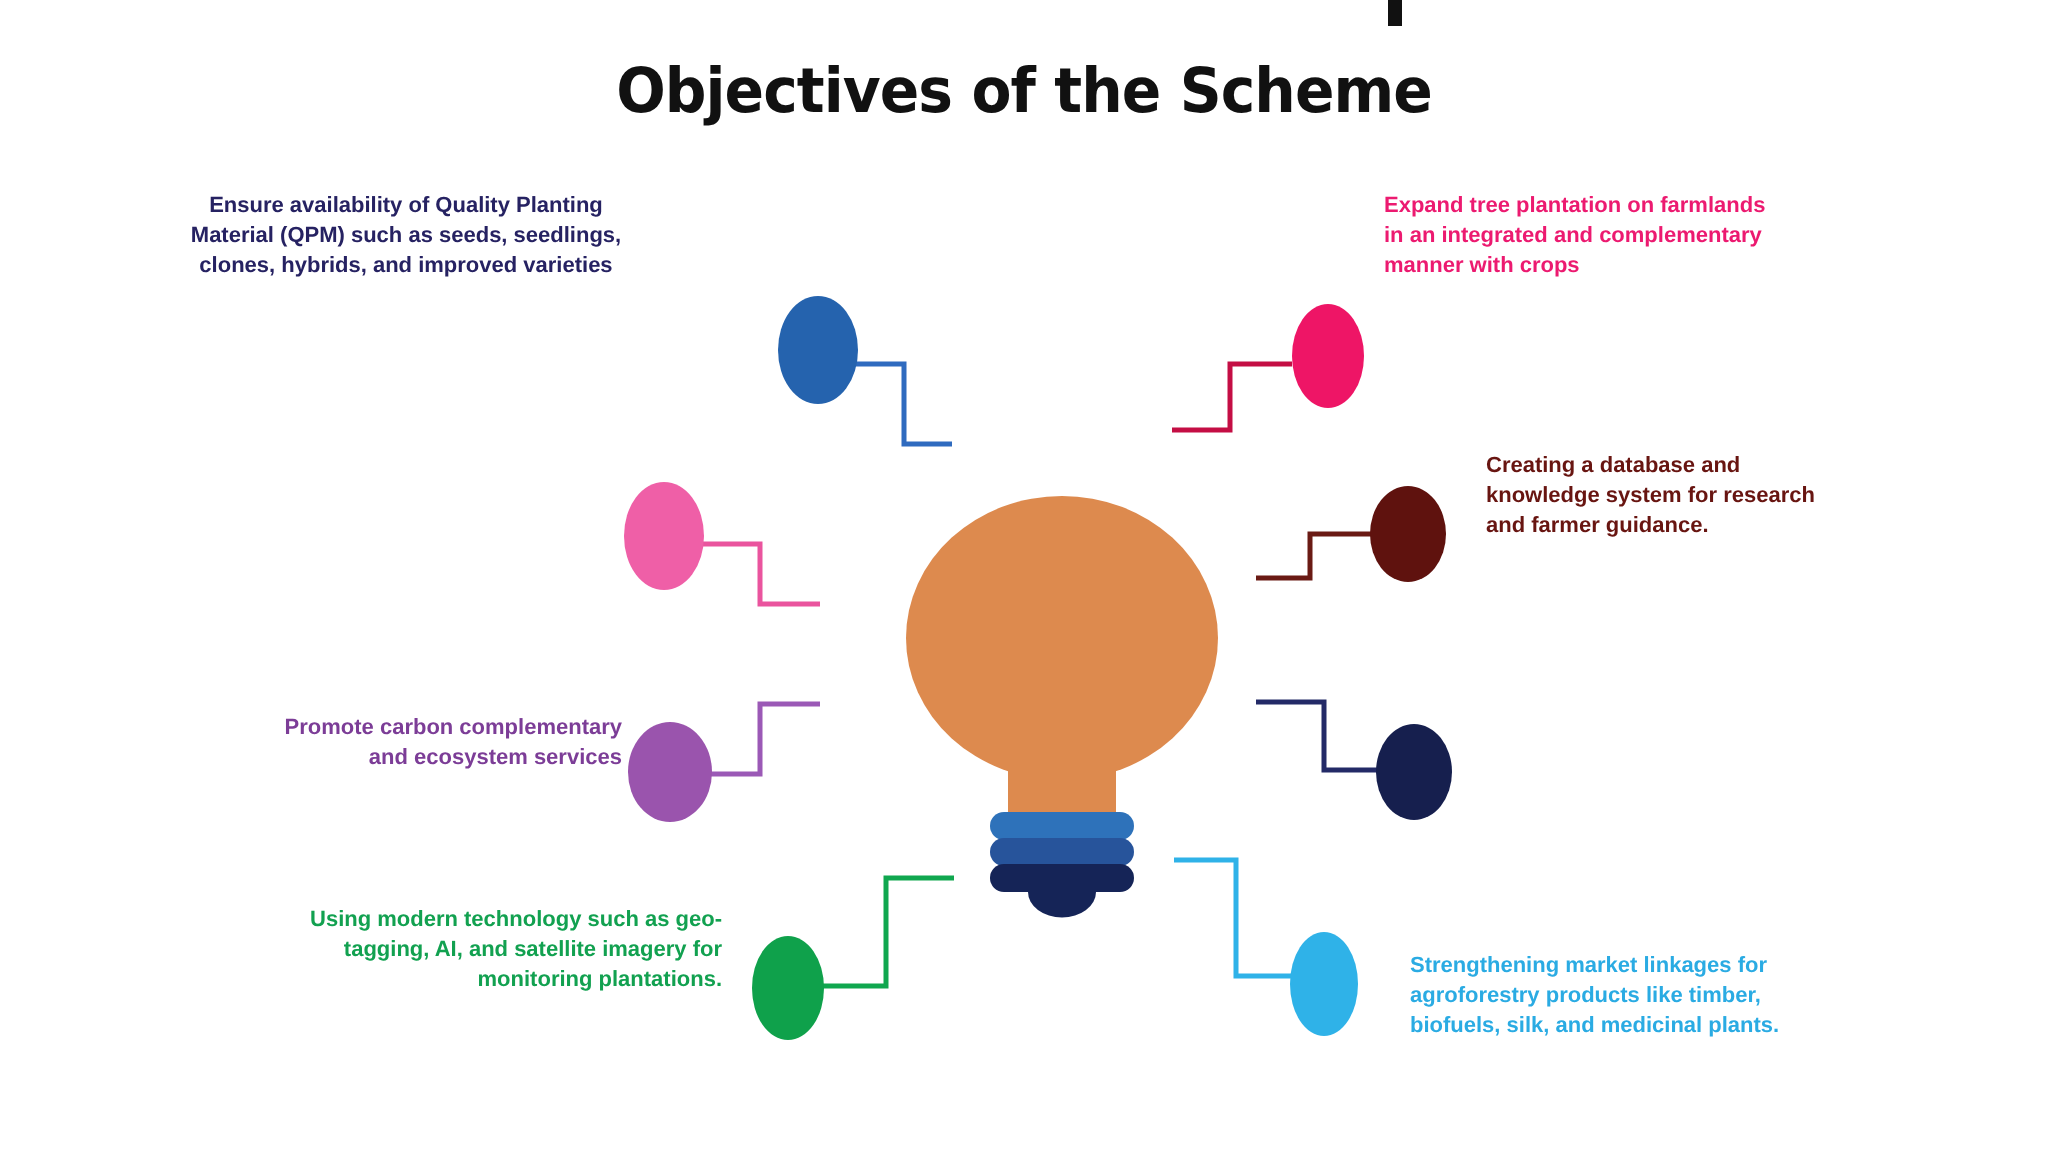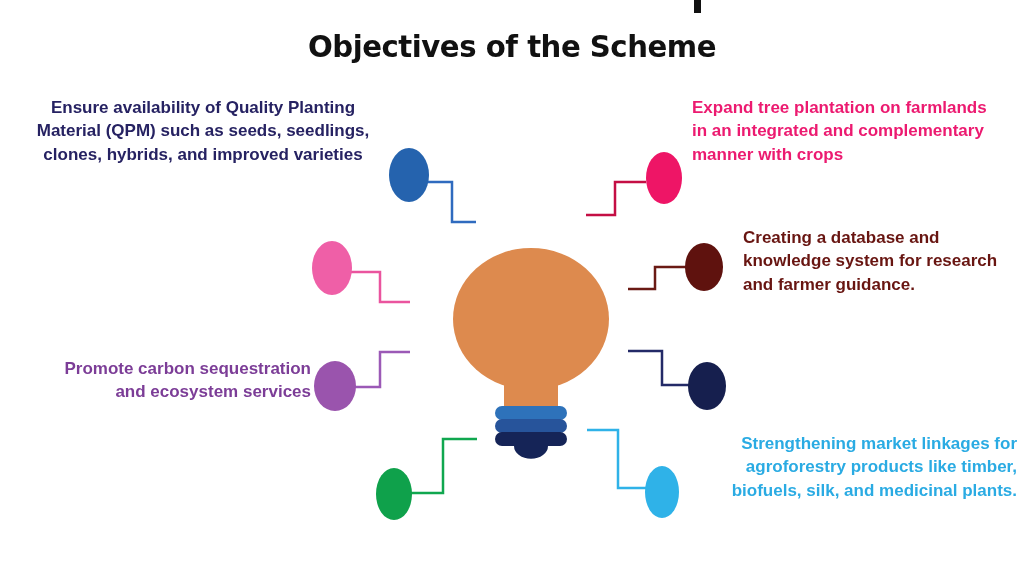--- a/index.html
+++ b/index.html
@@ -7,47 +7,50 @@
     position:relative;width:1024px;height:576px;background:#ffffff;overflow:hidden;
     font-family:"Liberation Sans", sans-serif;
   }
   .title{
     position:absolute;left:0;top:28px;width:1024px;text-align:center;
     font-size:31px;font-weight:800;color:#111111;letter-spacing:-0.5px;
     transform:scaleX(.94);transform-origin:center;
     font-family:"DejaVu Sans", sans-serif;
   }
   .obj{
-    position:absolute;font-weight:700;font-size:17px;line-height:1.38;
+    position:absolute;font-weight:700;font-size:11px;line-height:1.38;
     white-space:pre-line;
   }
   .l1{left:20px;top:96px;width:366px;text-align:center;}
   .l2{left:18px;top:233px;width:290px;text-align:right;}
   .l3{left:20px;top:357px;width:291px;text-align:right;}
   .l4{left:20px;top:453px;width:341px;text-align:right;}
   .r1{left:692px;top:96px;width:322px;text-align:left;}
   .r2{left:743px;top:226px;width:281px;text-align:left;}
   .r3{left:762px;top:342px;width:250px;text-align:left;}
-  .r4{left:705px;top:432px;width:312px;text-align:right;}
+  .r4{left:705px;top:476px;width:312px;text-align:left;}
   svg.layer{position:absolute;left:0;top:0;}
   .corner-mark{position:absolute;left:694px;top:0px;width:7px;height:13px;background:#111111;}
 </style>
 </head>
 <body>
 
 <div class="canvas">
 
   <div class="title">Objectives of the Scheme</div>
   <div class="corner-mark"></div>
 
   <div class="obj l1" style="color: rgb(38, 34, 98);">Ensure availability of Quality Planting
 Material (QPM) such as seeds, seedlings,
 clones, hybrids, and improved varieties</div>
-  <div class="obj l3" style="color: rgb(124, 61, 151);">Promote carbon sequestration
+  <div class="obj l3" style="color: rgb(124, 61, 151);">Promote carbon complementary
 and ecosystem services</div>
+  <div class="obj l4" style="color: rgb(18, 161, 80);">Using modern technology such as geo-
+tagging, AI, and satellite imagery for
+monitoring plantations.</div>
   <div class="obj r2" style="color: rgb(104, 21, 17);">Creating a database and
 knowledge system for research
 and farmer guidance.</div>
   <div class="obj r1" style="color: rgb(236, 26, 112);">Expand tree plantation on farmlands
 in an integrated and complementary
 manner with crops</div>
   <div class="obj r4" style="color: rgb(42, 171, 227);">Strengthening market linkages for
 agroforestry products like timber,
 biofuels, silk, and medicinal plants.</div>
 

